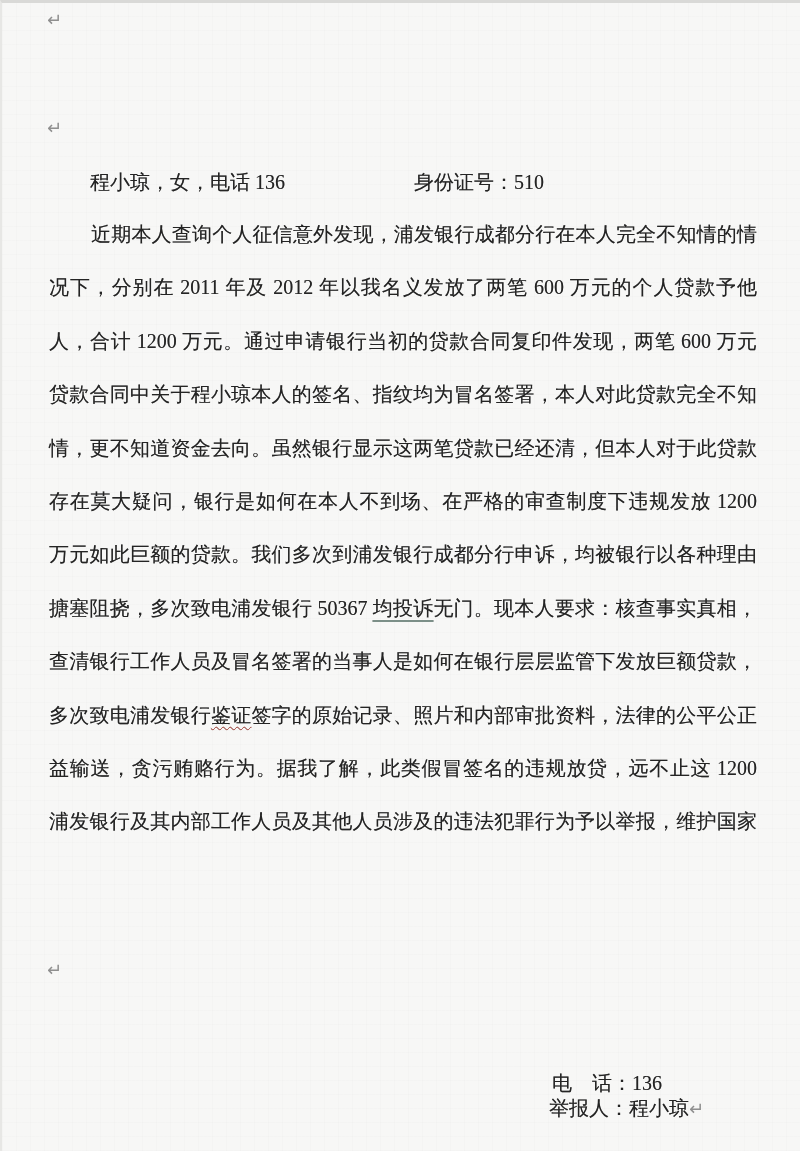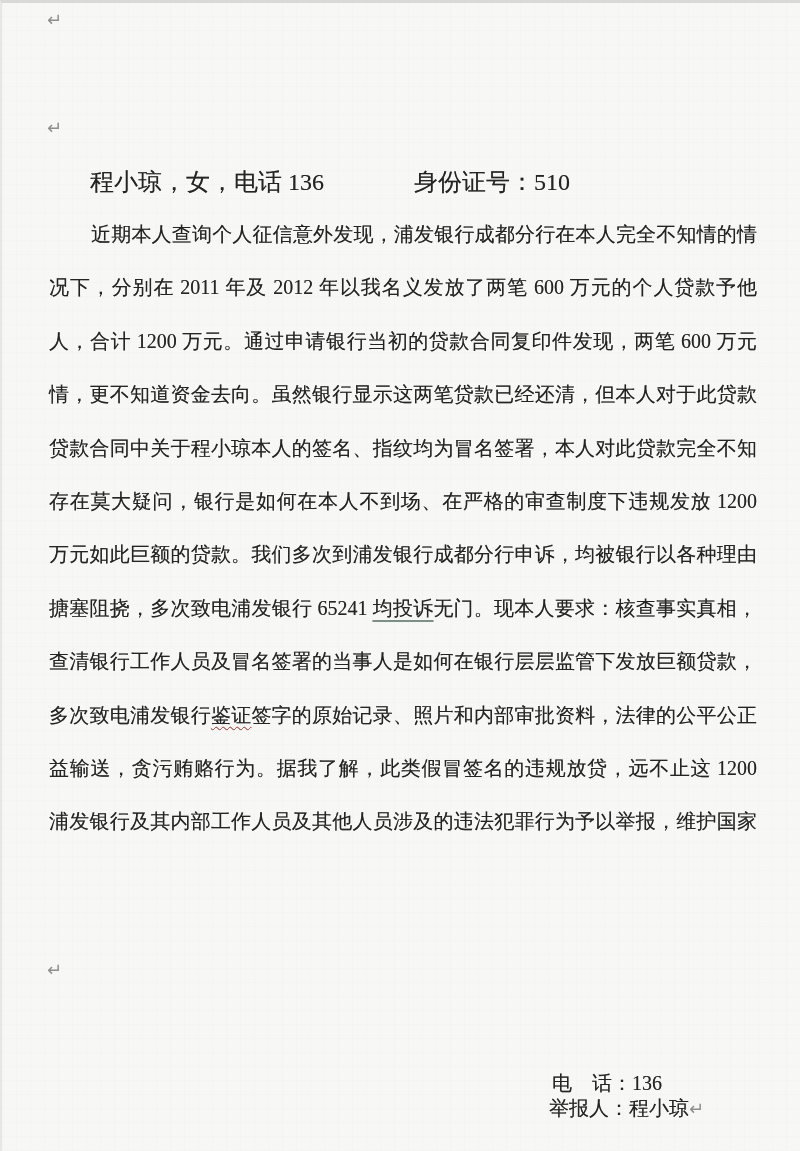--- a/index.html
+++ b/index.html
@@ -49,21 +49,21 @@
     letter-spacing: 2px;
     margin: 0;
   }
   .title-row .pilcrow { font-size: 17px; letter-spacing: 0; }
 
   .info-row {
     position: absolute;
     left: 47px; top: 162px;
     width: 708px; height: 34px;
     line-height: 34px;
-    font-size: 24px;
+    font-size: 20px;
     white-space: nowrap;
   }
   .info-left  { position: absolute; left: 41px;  }
   .info-right { position: absolute; left: 343px; margin-left: 22px; }
 
   .body-block {
     position: absolute;
     left: 47px; top: 205px;
     width: 708px;
     font-size: 20px;
@@ -111,25 +111,25 @@
 
   <div class="info-row txt">
     <span class="info-left">程小琼，女，电话 136</span>
     <span class="info-right">身份证号：510</span>
   </div>
 
   <div class="body-block txt">
     <div class="bline first">近期本人查询个人征信意外发现，浦发银行成都分行在本人完全不知情的情</div>
     <div class="bline">况下，分别在 2011 年及 2012 年以我名义发放了两笔 600 万元的个人贷款予他</div>
     <div class="bline">人，合计 1200 万元。通过申请银行当初的贷款合同复印件发现，两笔 600 万元</div>
+    <div class="bline">贷款合同中关于程小琼本人的签名、指纹均为冒名签署，本人对此贷款完全不知</div>
     <div class="bline">情，更不知道资金去向。虽然银行显示这两笔贷款已经还清，但本人对于此贷款</div>
-    <div class="bline">贷款合同中关于程小琼本人的签名、指纹均为冒名签署，本人对此贷款完全不知</div>
     <div class="bline">存在莫大疑问，银行是如何在本人不到场、在严格的审查制度下违规发放 1200</div>
     <div class="bline">万元如此巨额的贷款。我们多次到浦发银行成都分行申诉，均被银行以各种理由</div>
-    <div class="bline"><span>搪塞阻挠，多次致电浦发银行 65241 </span><span class="u-grammar">均投诉</span><span>无门。现本人要求：核查事实真相，</span></div>
+    <div class="bline"><span>搪塞阻挠，多次致电浦发银行 50367 </span><span class="u-grammar">均投诉</span><span>无门。现本人要求：核查事实真相，</span></div>
     <div class="bline">查清银行工作人员及冒名签署的当事人是如何在银行层层监管下发放巨额贷款，</div>
     <div class="bline"><span>多次致电浦发银行</span><span class="u-spell">鉴证</span><span>签字的原始记录、照片和内部审批资料，法律的公平公正</span></div>
     <div class="bline">益输送，贪污贿赂行为。据我了解，此类假冒签名的违规放贷，远不止这 1200</div>
     <div class="bline">浦发银行及其内部工作人员及其他人员涉及的违法犯罪行为予以举报，维护国家</div>
   </div>
 
   <span id="pmark-footer" class="pilcrow pilcrow-abs">↵</span>
 
   <div id="sig-reporter" class="sig-line txt">
     <span>举报人：程小琼</span><span class="pilcrow">↵</span>

